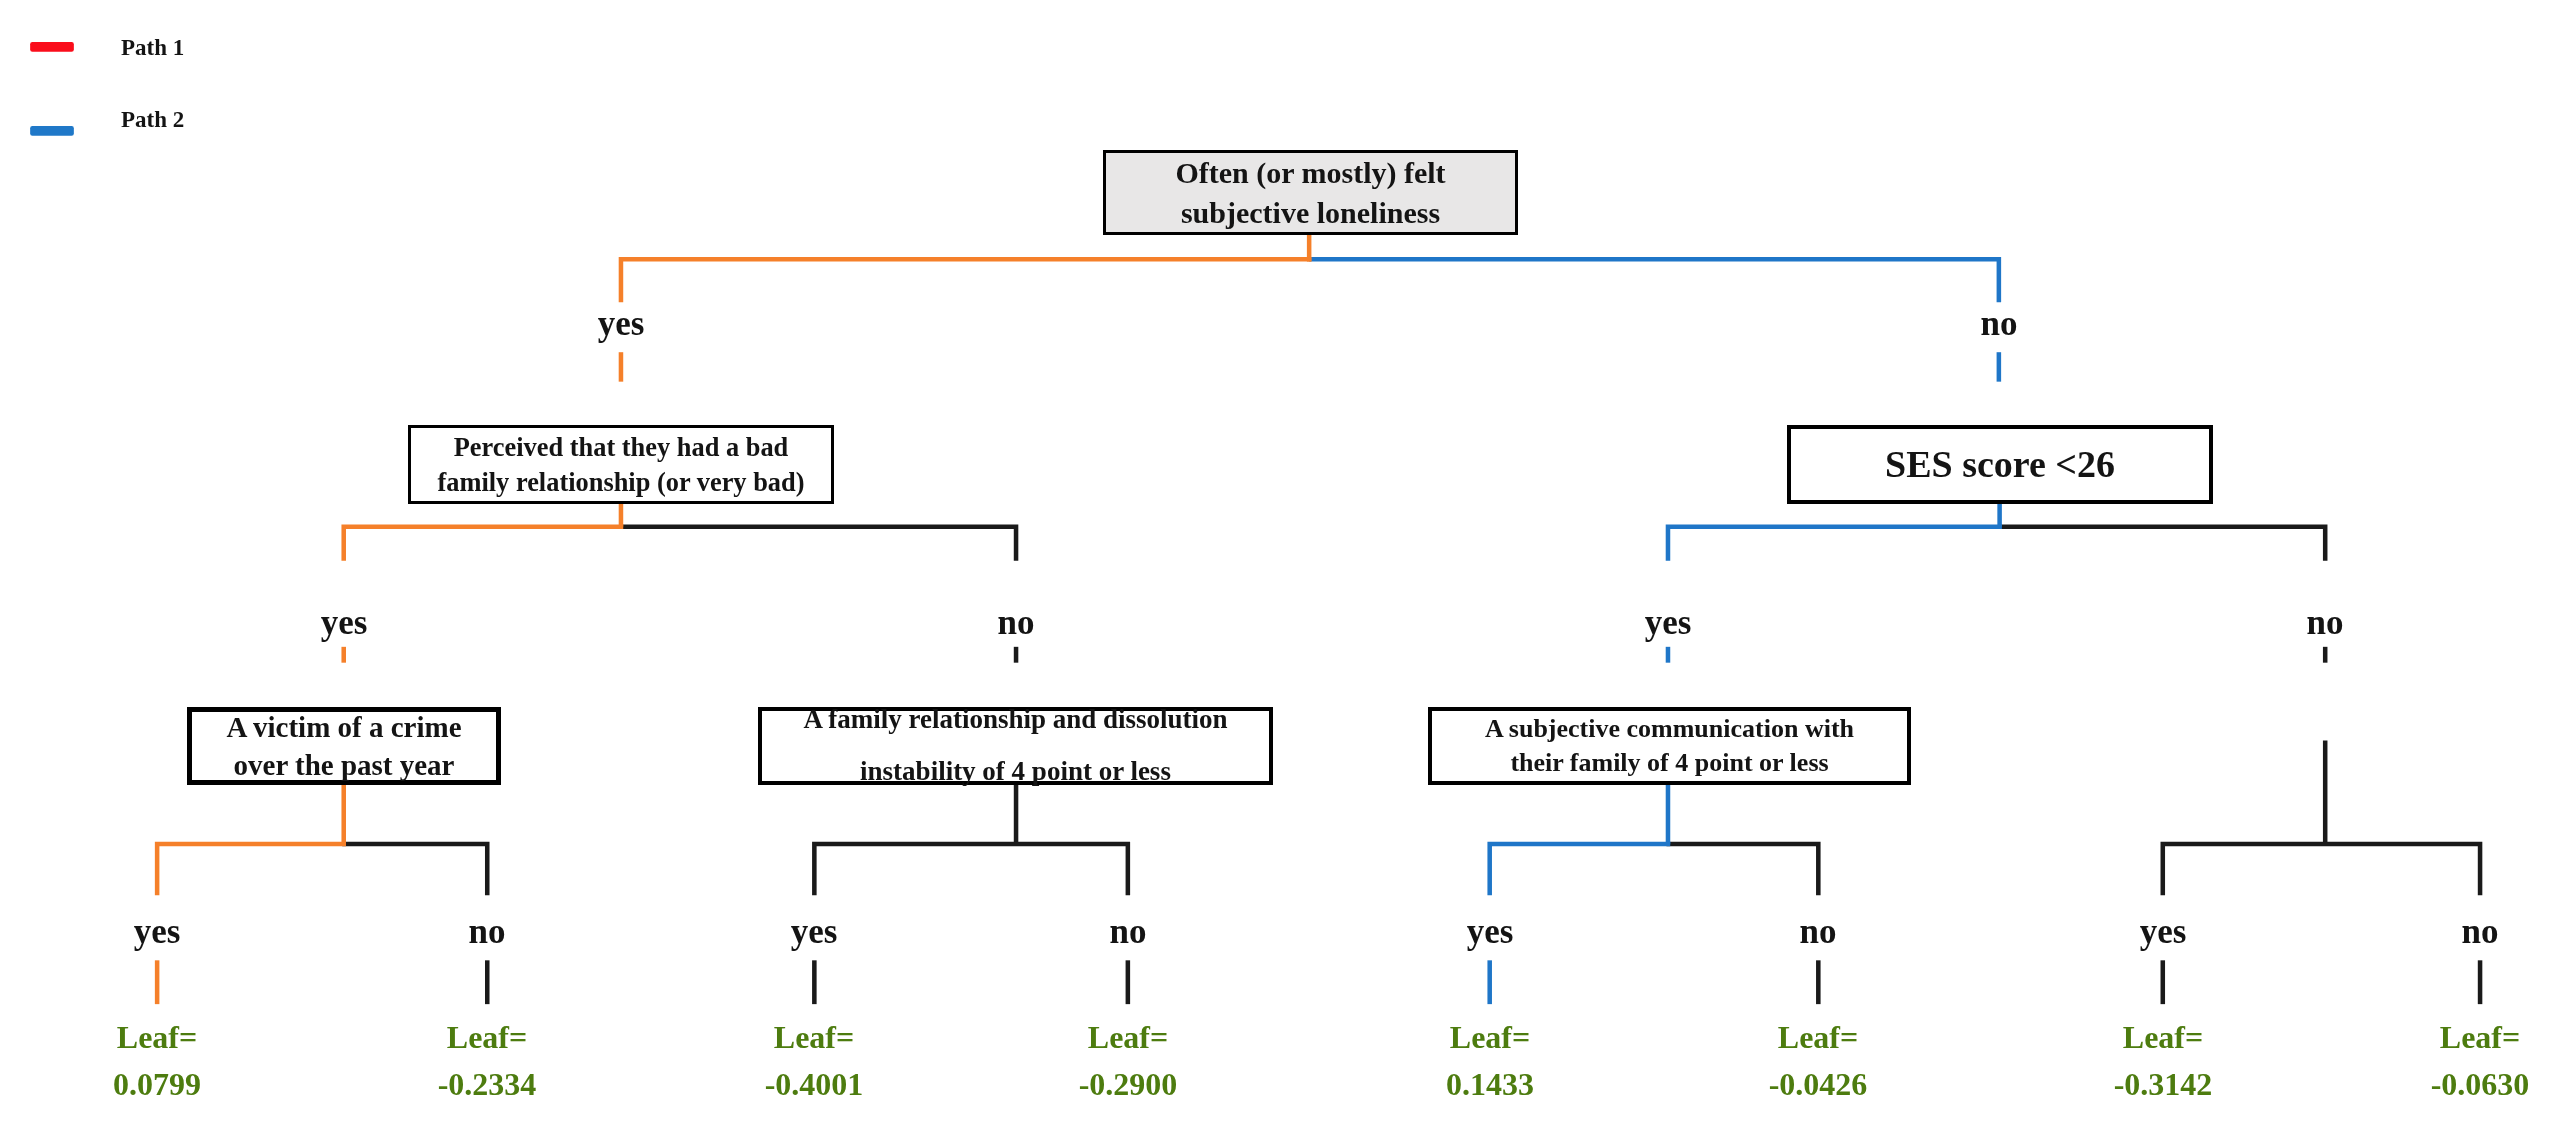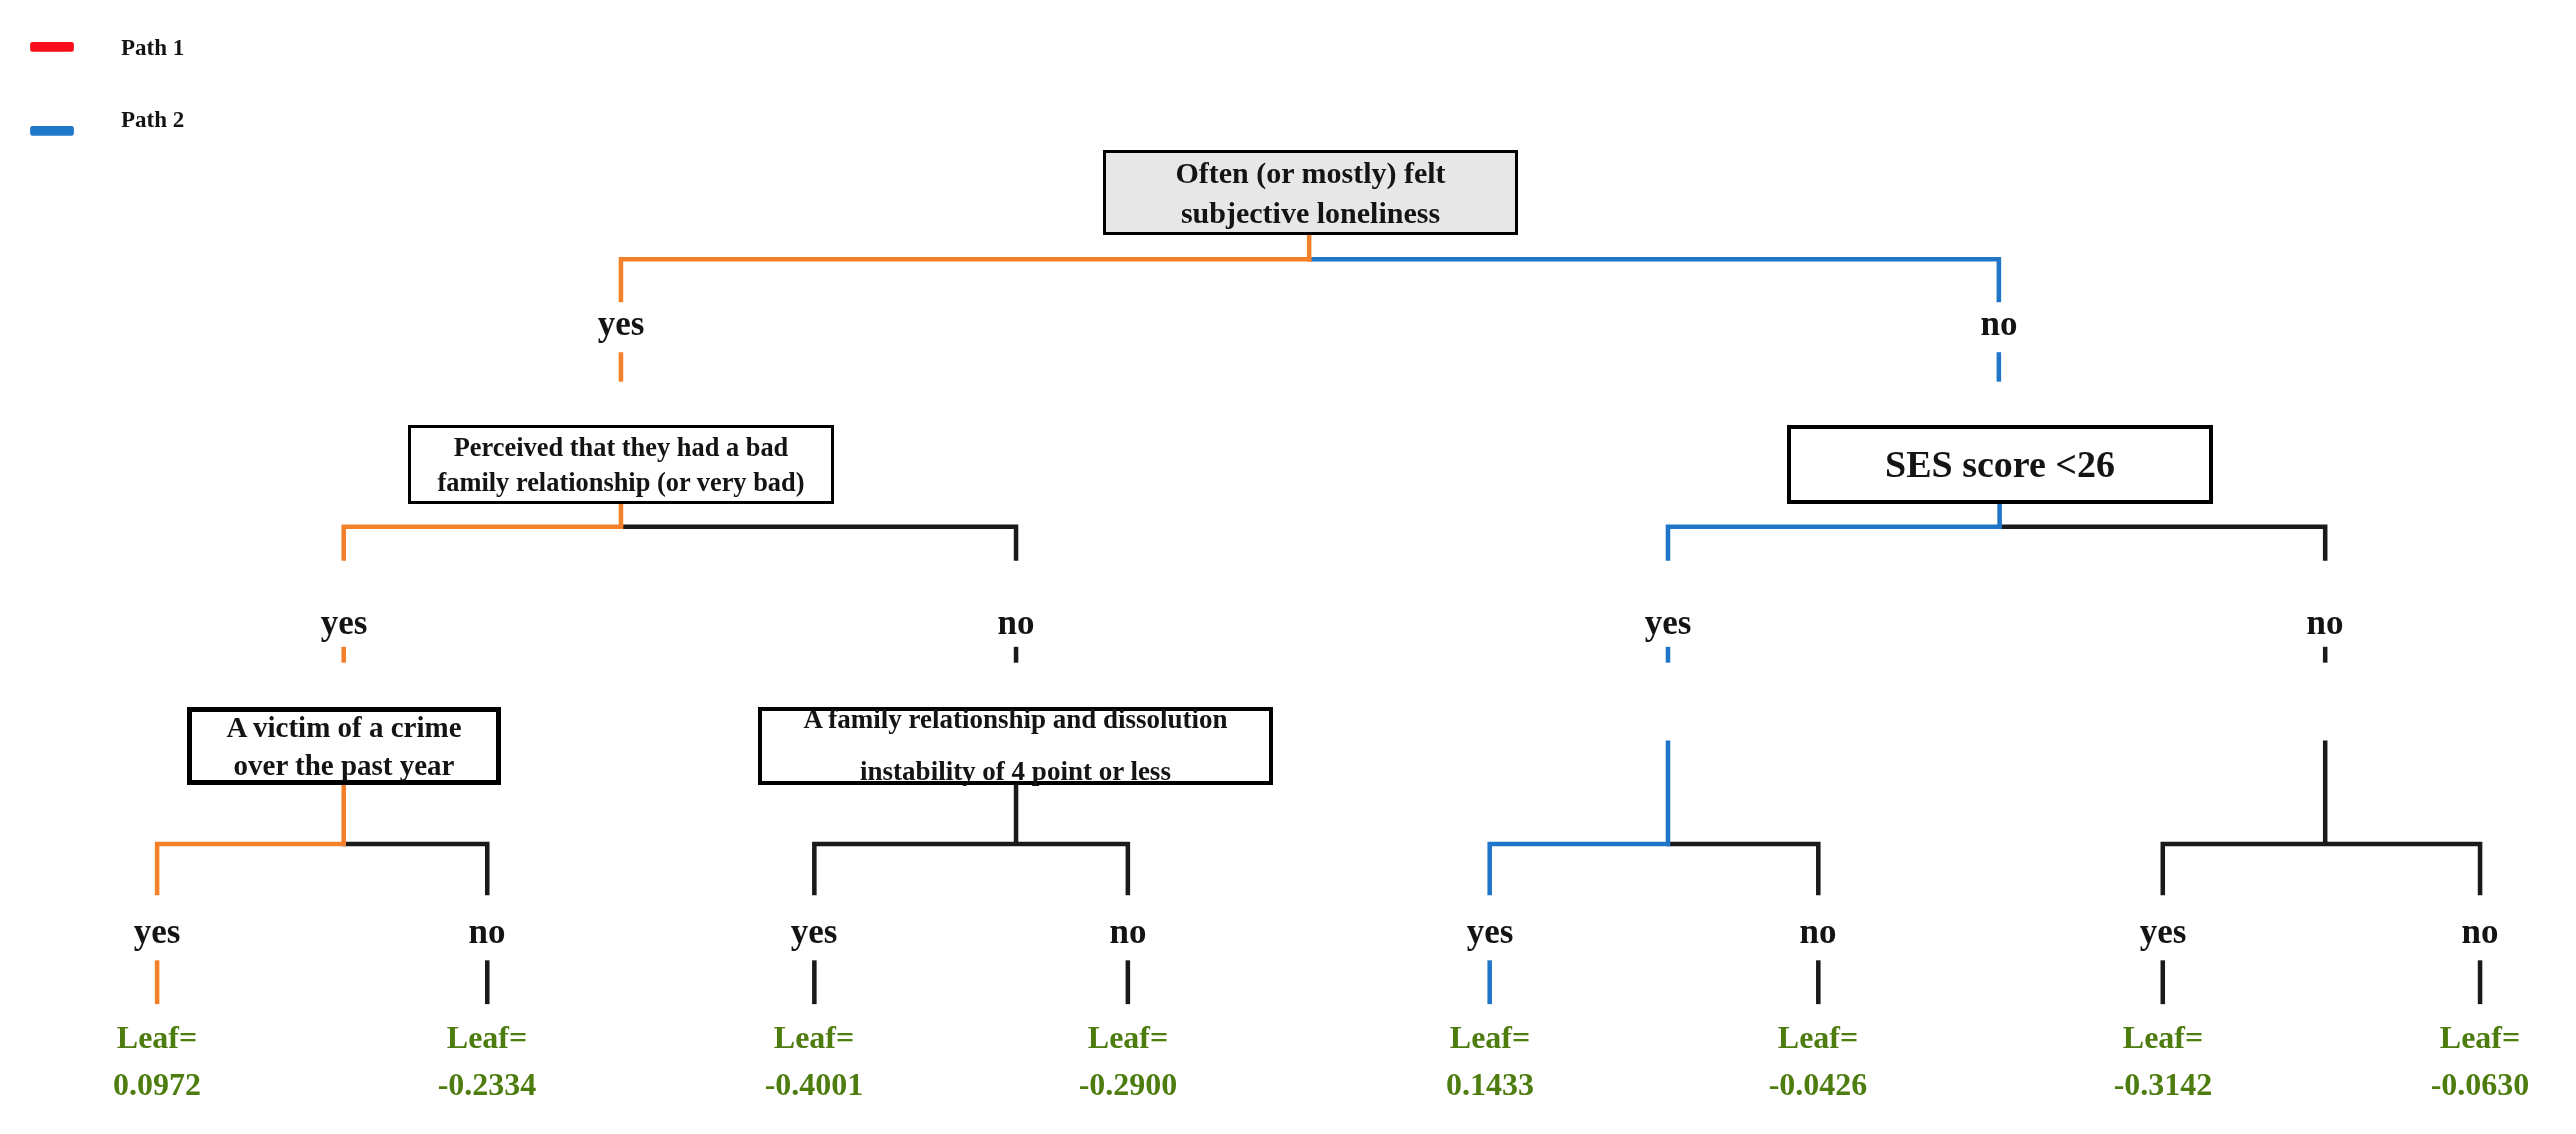--- a/index.html
+++ b/index.html
@@ -123,20 +123,24 @@
   <div class="node" style="left:187px;top:663px;width:314px;height:78px;border-width:5.3px;font-size:29px;">
     <span>A victim of a crime</span>
     <span>over the past year</span>
   </div>
 
   <div class="node" style="left:758px;top:663px;width:515px;height:78px;font-size:27px;gap:16px;">
     <span>A family relationship and dissolution</span>
     <span>instability of 4 point or less</span>
   </div>
 
+  <div class="node" style="left:1428px;top:663px;width:483px;height:78px;font-size:26px;">
+    <span>A subjective communication with</span>
+    <span>their family of 4 point or less</span>
+  </div>
 
 
   <div class="edge-label" style="left:621px;top:306px;">yes</div>
   <div class="edge-label" style="left:1999px;top:306px;">no</div>
 
   <div class="edge-label" style="left:344px;top:605px;">yes</div>
   <div class="edge-label" style="left:1016px;top:605px;">no</div>
   <div class="edge-label" style="left:1668px;top:605px;">yes</div>
   <div class="edge-label" style="left:2325px;top:605px;">no</div>
 
@@ -144,21 +148,21 @@
   <div class="edge-label" style="left:487px;top:914px;">no</div>
   <div class="edge-label" style="left:814px;top:914px;">yes</div>
   <div class="edge-label" style="left:1128px;top:914px;">no</div>
   <div class="edge-label" style="left:1490px;top:914px;">yes</div>
   <div class="edge-label" style="left:1818px;top:914px;">no</div>
   <div class="edge-label" style="left:2163px;top:914px;">yes</div>
   <div class="edge-label" style="left:2480px;top:914px;">no</div>
 
   <div class="leaf" style="left:157px;top:1014px;">
     <div>Leaf=</div>
-    <div>0.0972</div>
+    <div>0.0799</div>
   </div>
   <div class="leaf" style="left:487px;top:1014px;">
     <div>Leaf=</div>
     <div>-0.2334</div>
   </div>
   <div class="leaf" style="left:814px;top:1014px;">
     <div>Leaf=</div>
     <div>-0.4001</div>
   </div>
   <div class="leaf" style="left:1128px;top:1014px;">

